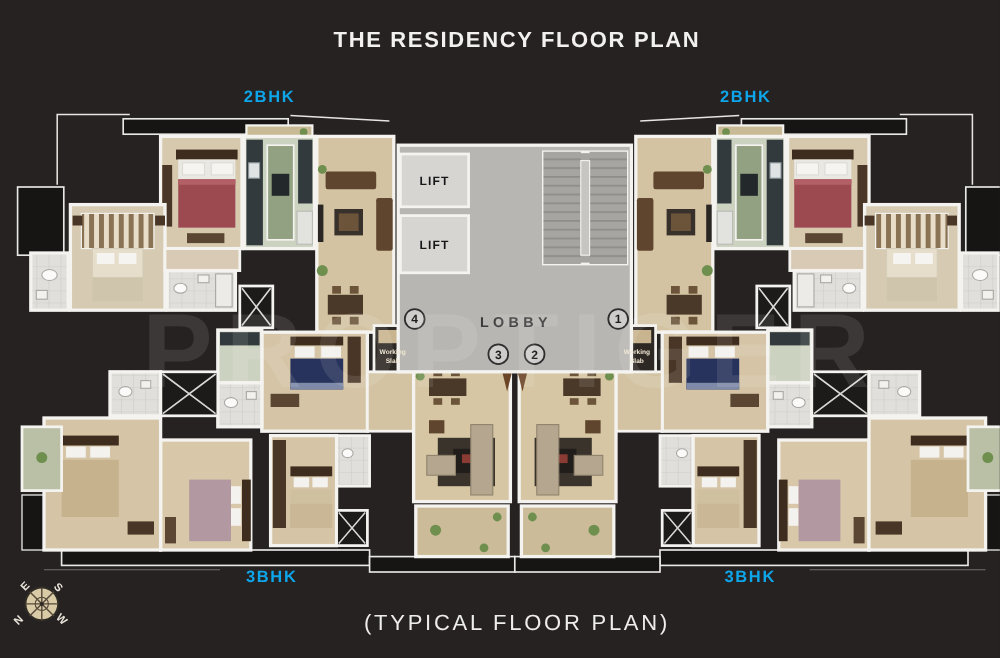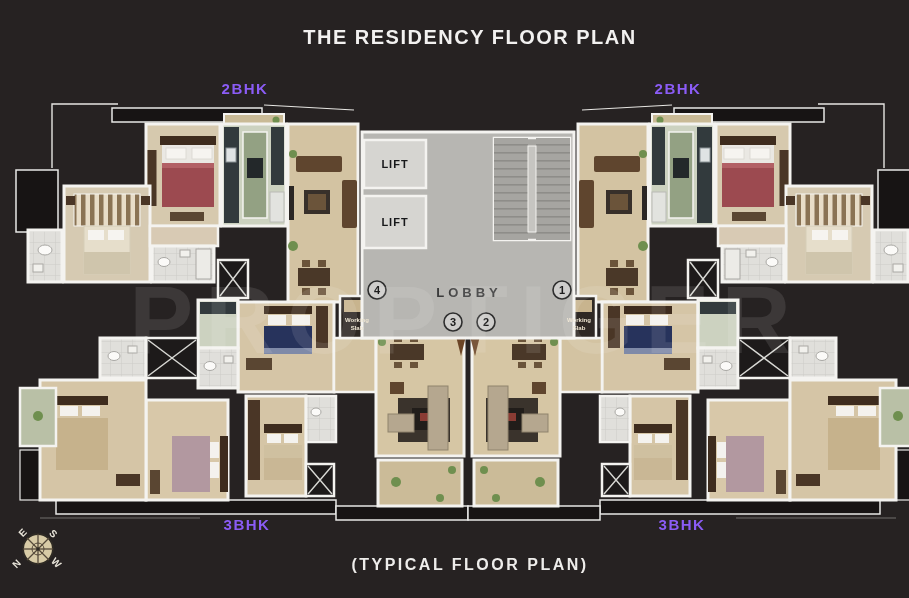--- a/index.html
+++ b/index.html
@@ -2,23 +2,23 @@
 <html><head>
 <meta charset="utf-8">
 <style>
   html,body{margin:0;padding:0;background:#262222;}
   #page{position:relative;width:909px;height:598px;background:#262222;overflow:hidden;
         font-family:"Liberation Sans",sans-serif;}
   #plan-svg{position:absolute;left:0;top:0;}
   .overlay{position:absolute;color:#efeeec;white-space:nowrap;pointer-events:none;text-align:right;}
   .title{top:26px;left:470px;transform:translateX(-50%);font-size:20px;font-weight:bold;
          letter-spacing:1.5px;color:#f2f1f0;}
-  .caption{top:556px;left:470px;transform:translateX(-50%);font-size:16px;font-weight:bold;
+  .caption{top:556px;left:470px;transform:translateX(-50%);font-size:20px;font-weight:normal;
            letter-spacing:2.5px;color:#eeedeb;}
-  .unitlabel{font-size:15px;font-weight:600;letter-spacing:1.5px;color:#8b5cf6;}
+  .unitlabel{font-size:15px;font-weight:600;letter-spacing:1.5px;color:#0ea5e9;}
   .u-tl{top:80px;left:245px;transform:translateX(-50%);}
   .u-tr{top:80px;left:678px;transform:translateX(-50%);}
   .u-bl{top:516px;left:247px;transform:translateX(-50%);}
   .u-br{top:516px;left:682px;transform:translateX(-50%);}
   .watermark{top:298px;left:466px;transform:translate(-50%,-50%);font-size:96px;font-weight:bold;
              letter-spacing:12px;color:rgba(255,255,255,0.10);margin-top:22px;}
   svg text{font-family:"Liberation Sans",sans-serif;}
   .lift-t{font-size:11px;font-weight:800;letter-spacing:1px;fill:#17181a;text-anchor:middle;}
   .lobby-t{font-size:13px;font-weight:800;letter-spacing:4px;fill:#3b3b3b;text-anchor:middle;}
   .num-t{font-size:11px;font-weight:700;fill:#1d1d1d;text-anchor:middle;}

